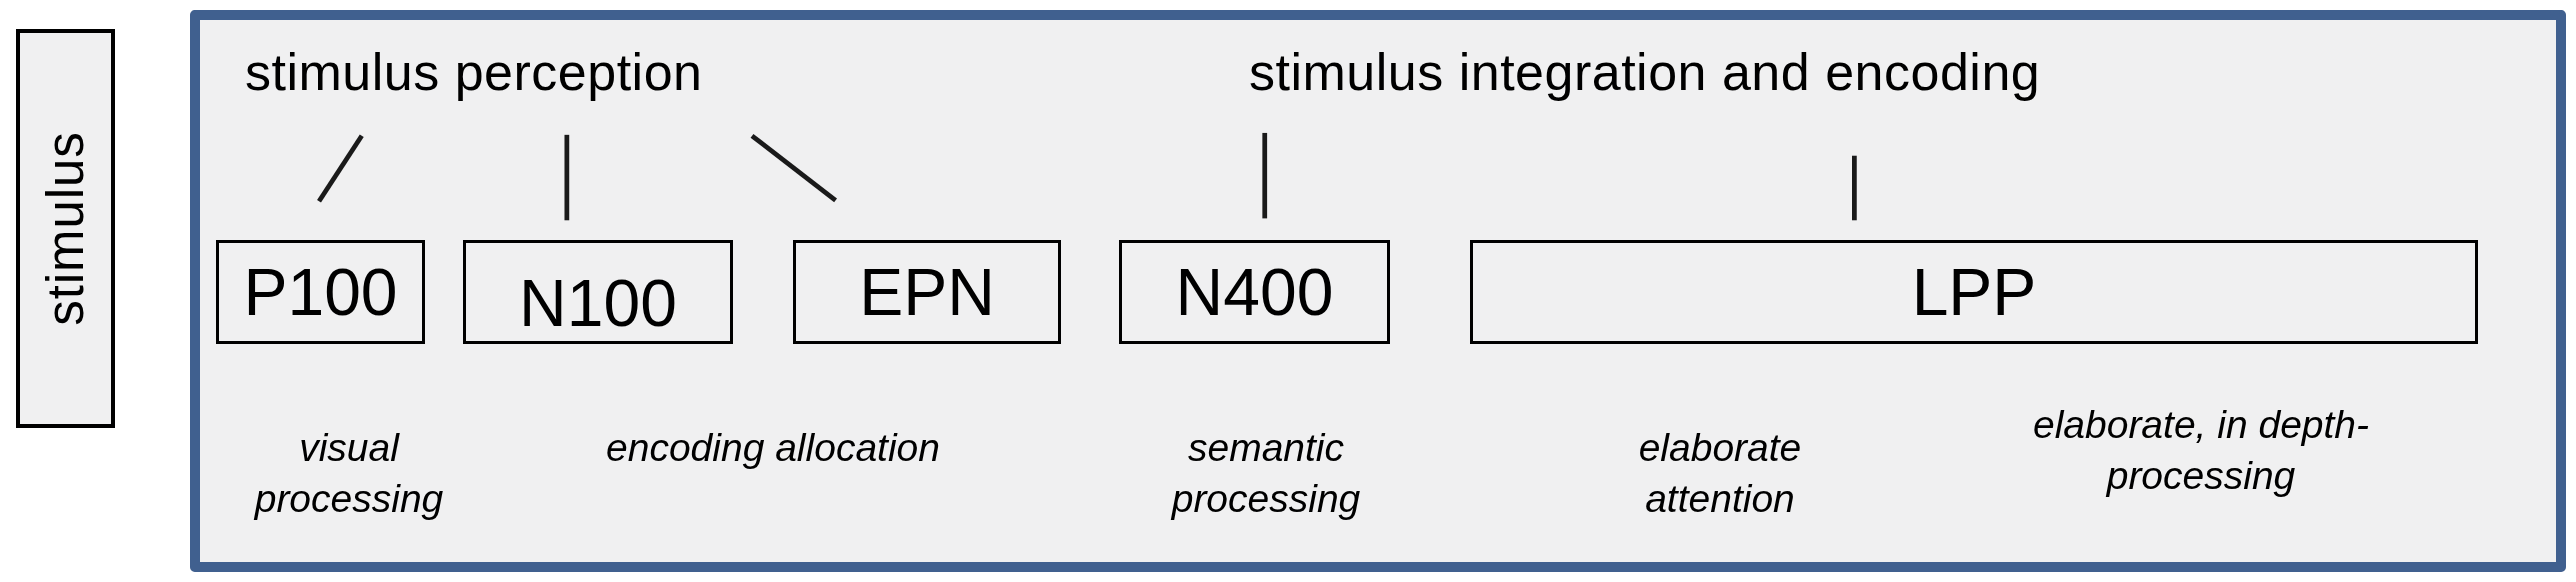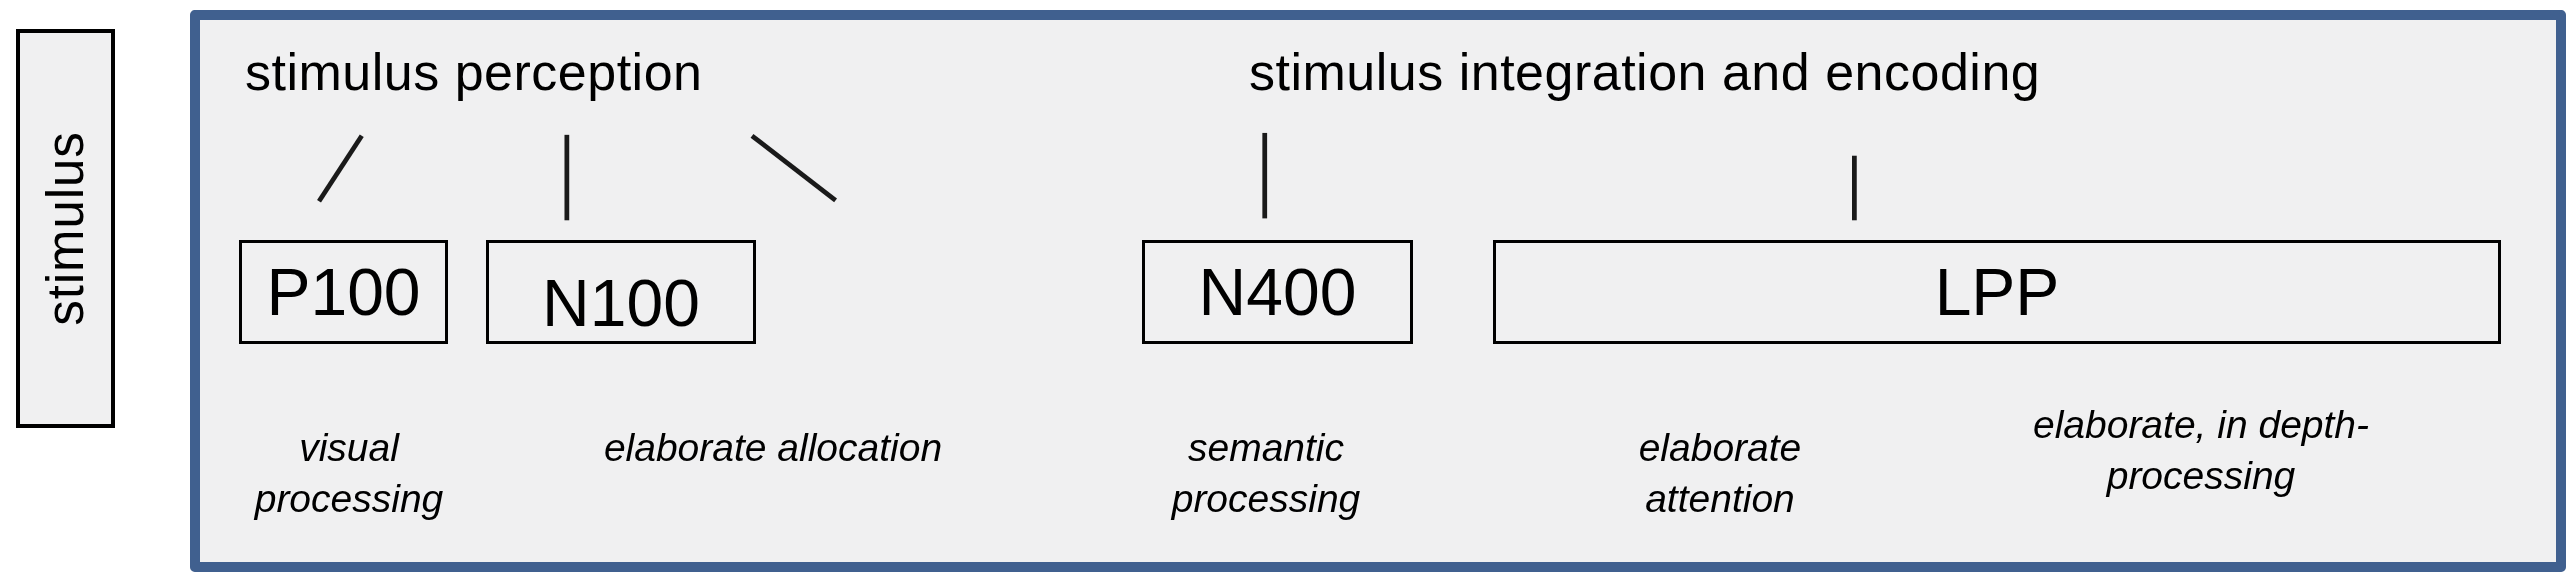--- a/index.html
+++ b/index.html
@@ -78,21 +78,20 @@
     top: 240px;
     height: 104px;
     background: #f0f0f1;
     border: 3.8px solid #000000;
     box-sizing: border-box;
     display: flex;
     align-items: center;
     justify-content: center;
     font-size: 66px;
     white-space: nowrap;
-    margin-left: 23px;
   }
   .erp-box.p100 { left: 216px;  width: 209px; }
   .erp-box.n100 { left: 463px;  width: 270px; align-items: flex-end; }
   .erp-box.epn  { left: 793px;  width: 268px; }
   .erp-box.n400 { left: 1119px; width: 271px; }
   .erp-box.lpp  { left: 1470px; width: 1008px; }
 
   
   .descr {
     position: absolute;
@@ -131,33 +130,36 @@
     <line x1="1332" y1="140" x2="1332" y2="230" stroke="#1a1a1a" stroke-width="5"></line>
     <line x1="1953" y1="164" x2="1953" y2="232" stroke="#1a1a1a" stroke-width="5"></line>
   </svg>
 
   <div class="erp-box p100">
     <span>P100</span>
   </div>
   <div class="erp-box n100">
     <span>N100</span>
   </div>
+  <div class="erp-box epn">
+    <span>EPN</span>
+  </div>
   <div class="erp-box n400">
     <span>N400</span>
   </div>
   <div class="erp-box lpp">
     <span>LPP</span>
   </div>
 
   <div class="descr d-visual">
     <div>visual</div>
     <div>processing</div>
   </div>
   <div class="descr d-attention">
-    <div>elaborate allocation</div>
+    <div>encoding allocation</div>
   </div>
   <div class="descr d-semantic">
     <div>semantic</div>
     <div>processing</div>
   </div>
   <div class="descr d-sustained">
     <div>elaborate</div>
     <div>attention</div>
   </div>
   <div class="descr d-elaborate">

